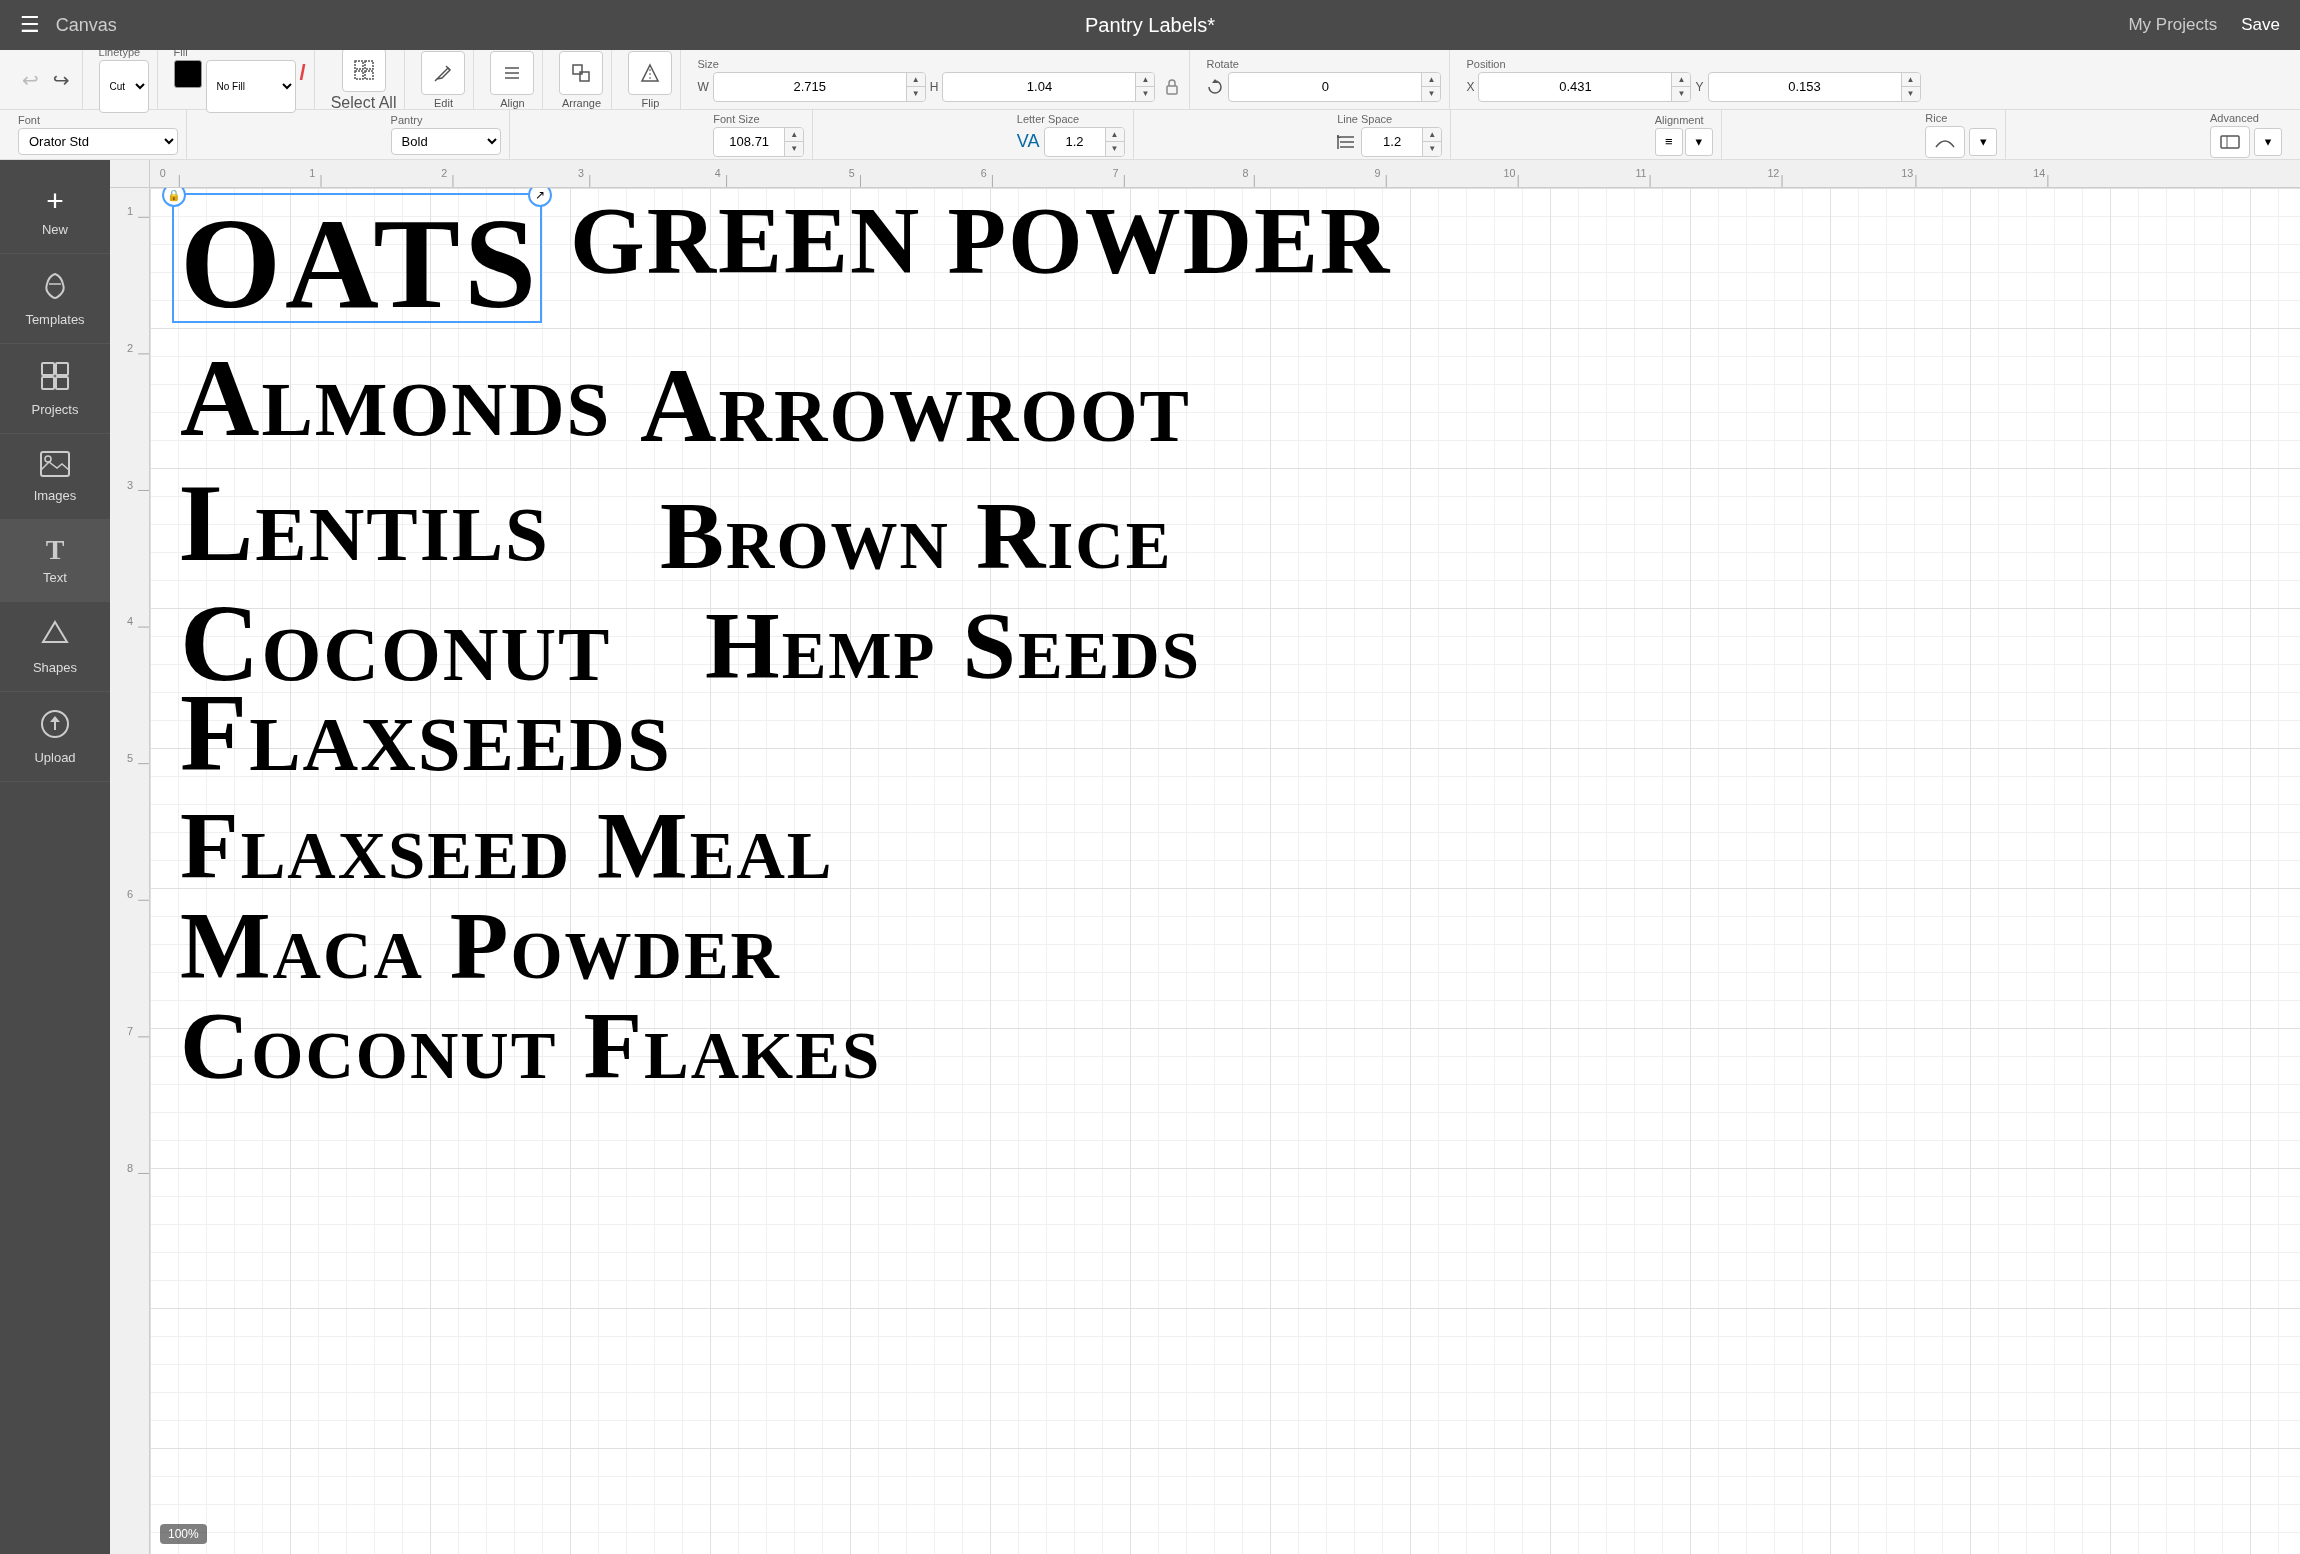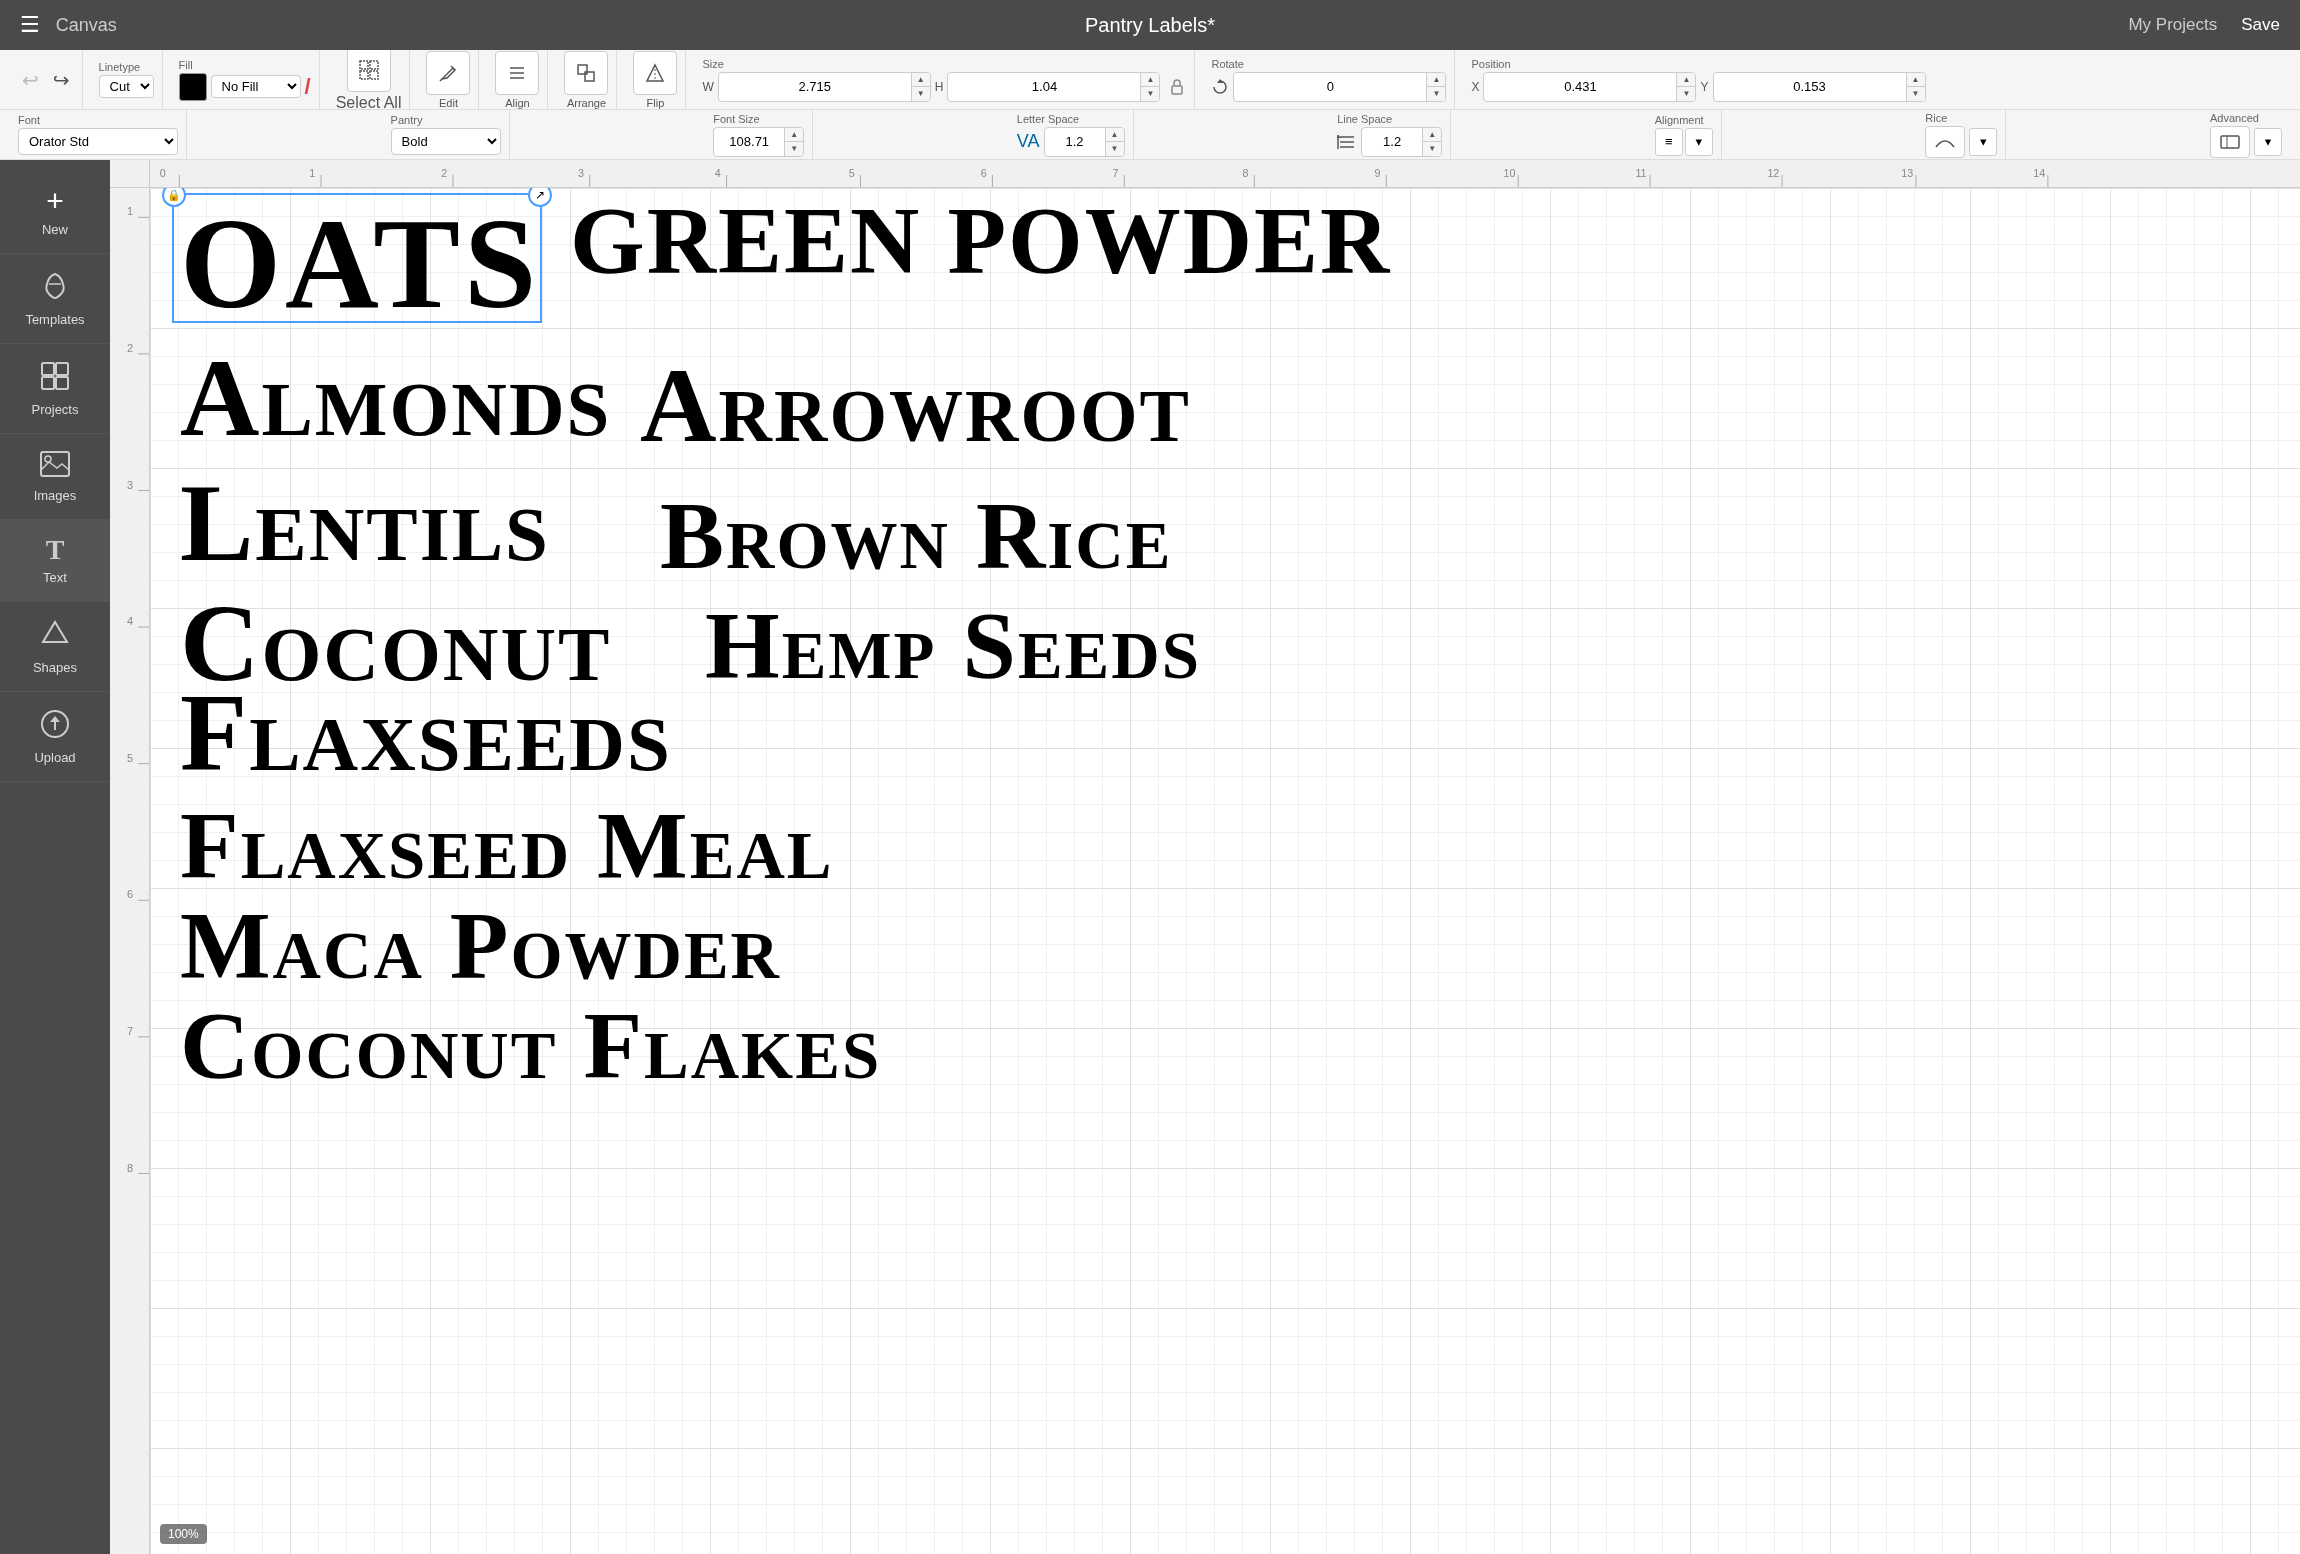--- a/index.html
+++ b/index.html
@@ -81,22 +81,22 @@
       margin-bottom: 2px;
     }
     .toolbar-group {
       display: flex;
       flex-direction: column;
       align-items: flex-start;
     }
     select.tb-select {
       border: 1px solid #ccc;
       border-radius: 4px;
-      padding: 2px 6px;
-      font-size: 13px;
+      padding: 19px 6px;
+      font-size: 10px;
       background: white;
       cursor: pointer;
     }
     .color-box {
       width: 28px;
       height: 28px;
       background: #000;
       border: 1px solid #999;
       border-radius: 3px;
       cursor: pointer;
@@ -379,21 +379,21 @@
       <span class="toolbar-label">Linetype</span>
       <select class="tb-select">
         <option>Cut</option>
       </select>
     </div>
   </div>
 
   <div class="toolbar-section">
     <div class="toolbar-group">
       <span class="toolbar-label">Fill</span>
-      <div style="display:flex;align-items:center;gap:4px;">
+      <div style="display:flex;align-items:flex-start;gap:4px;">
         <div class="color-box"></div>
         <select class="tb-select" style="width:90px">
           <option>No Fill</option>
         </select>
         <span class="red-slash">/</span>
       </div>
     </div>
   </div>
 
   <div class="toolbar-section">

